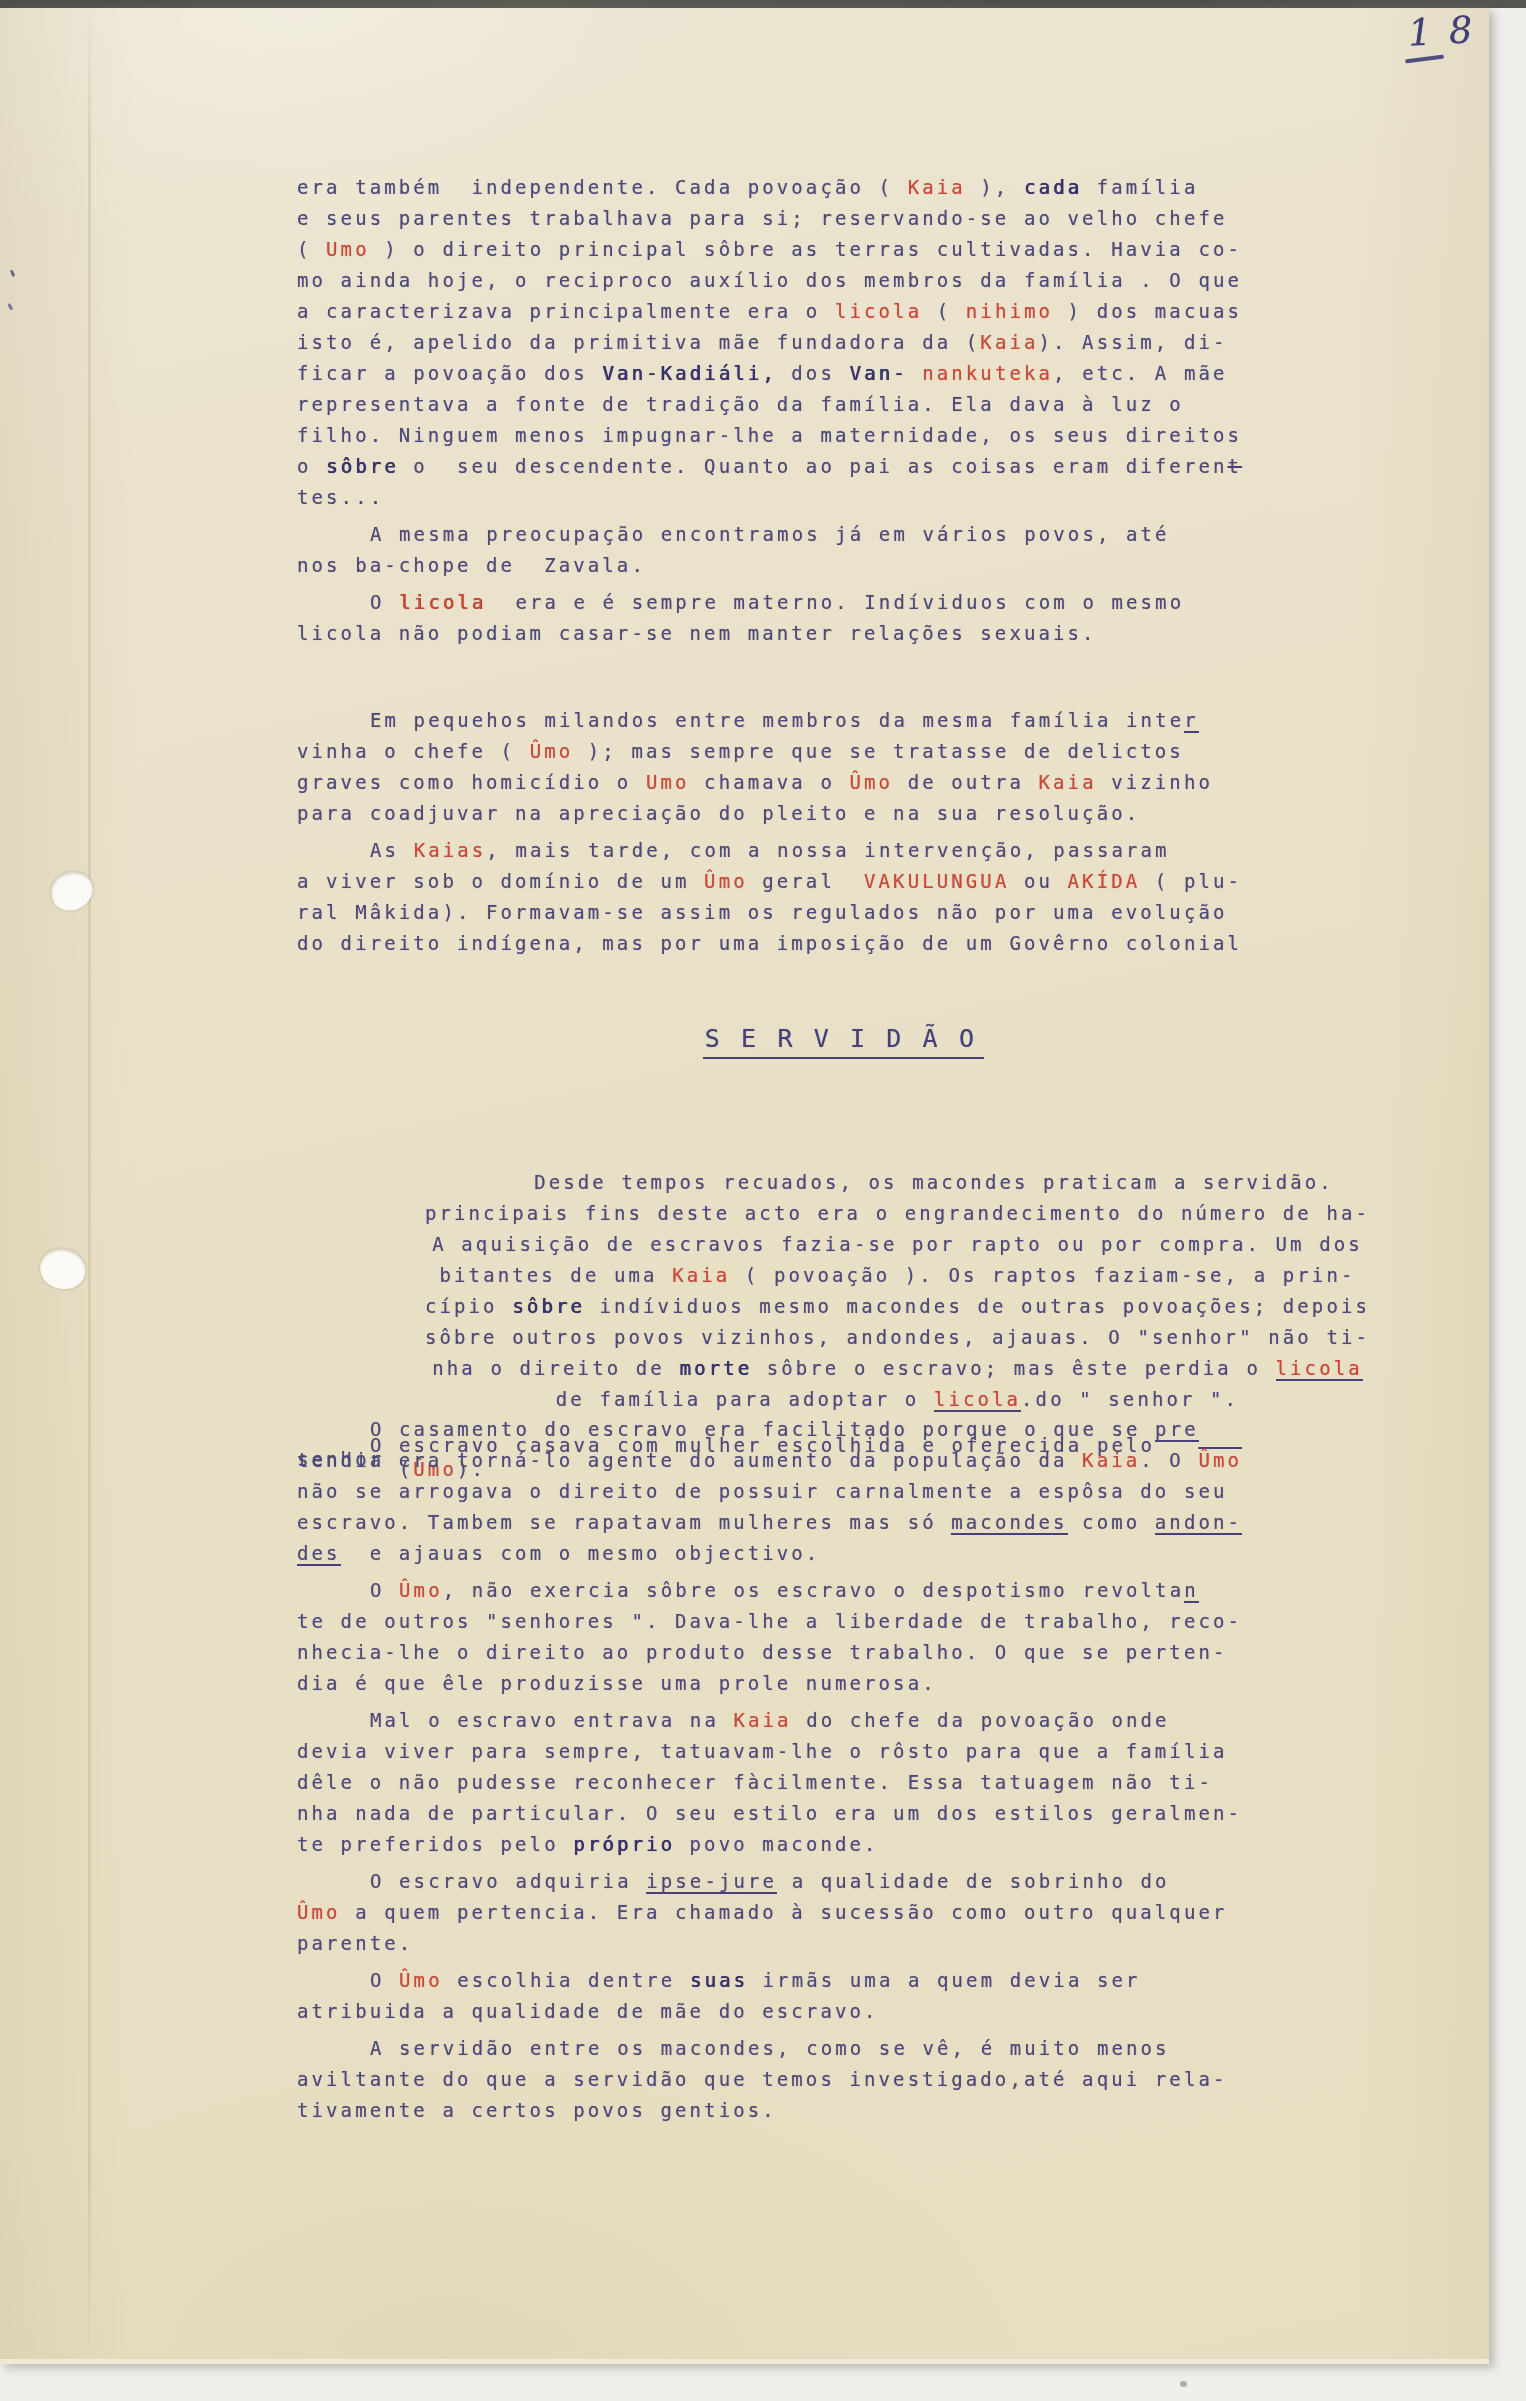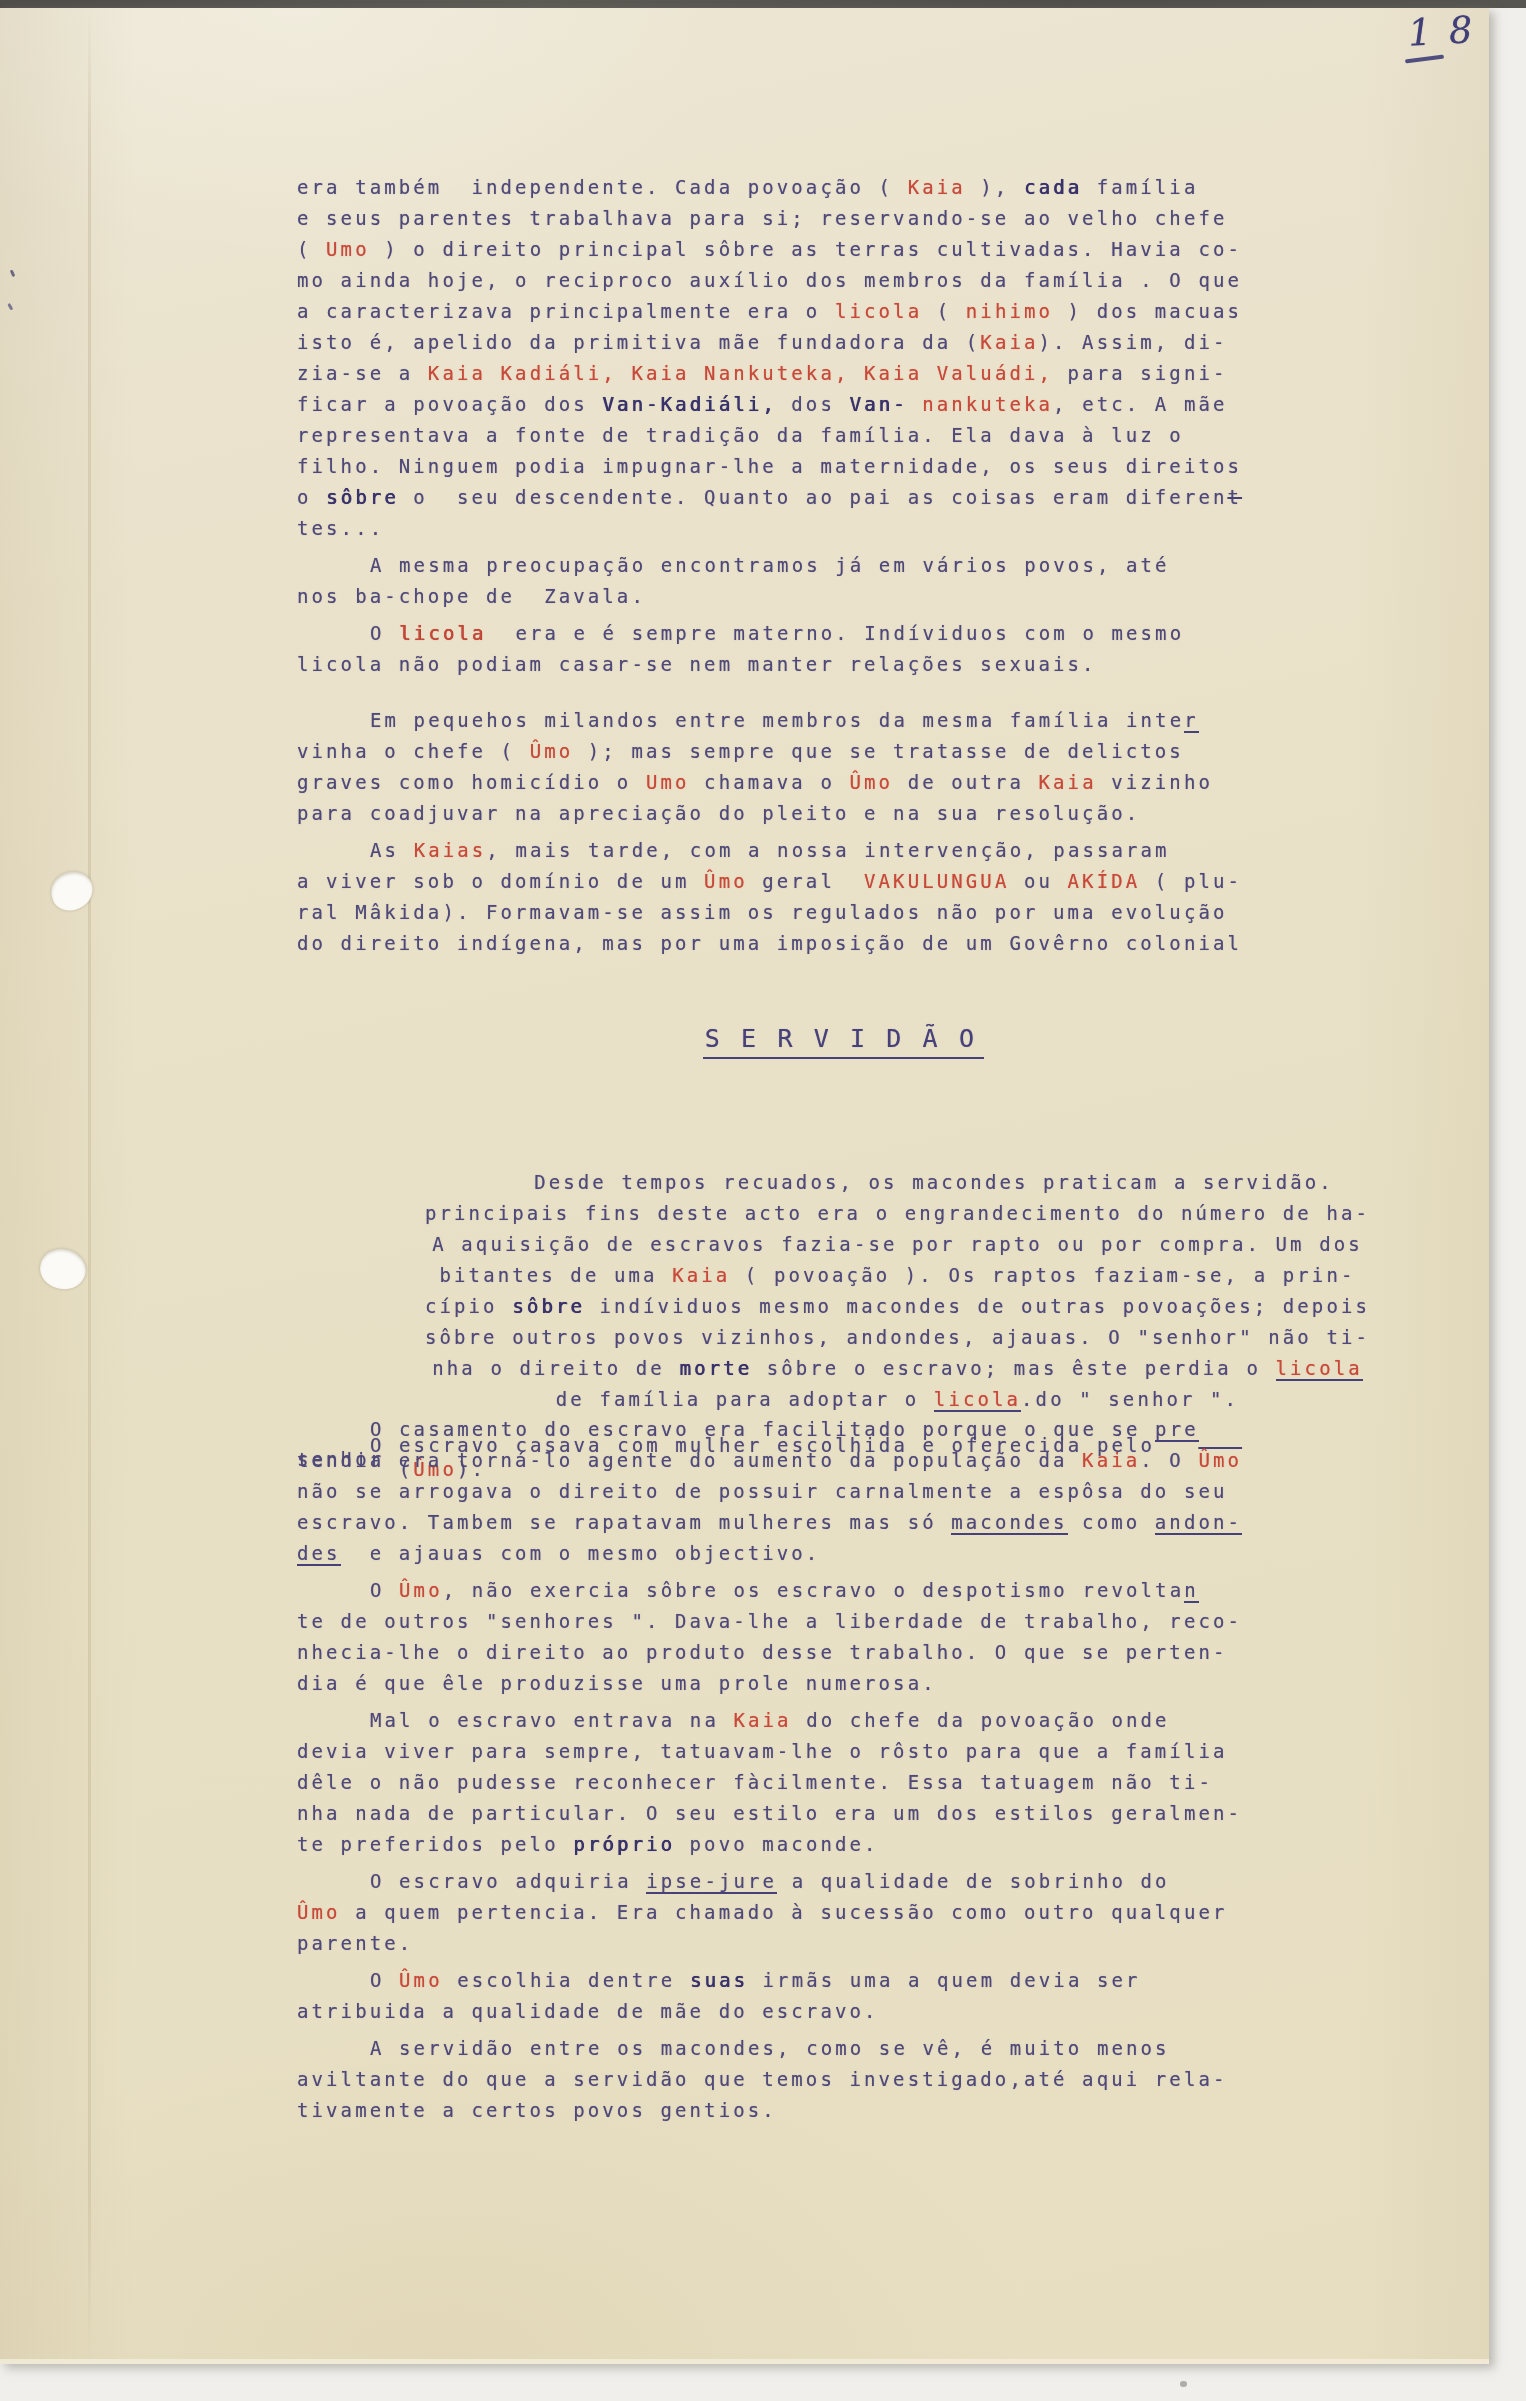--- a/index.html
+++ b/index.html
@@ -94,24 +94,23 @@
     <div id="heading">S E R V I D Ã O</div>
 
     <div id="doc-text">
         <div class="block" style="top: 164px;">
           <div class="line"><span>era também  independente. Cada povoação ( </span><span class="seg-red">Kaia</span><span> ), </span><span class="seg-bold">cada</span><span> família</span></div>
           <div class="line"><span>e seus parentes trabalhava para si; reservando-se ao velho chefe</span></div>
           <div class="line"><span>( </span><span class="seg-red">Umo</span><span> ) o direito principal sôbre as terras cultivadas. Havia co-</span></div>
           <div class="line"><span>mo ainda hoje, o reciproco auxílio dos membros da família . O que</span></div>
           <div class="line"><span>a caracterizava principalmente era o </span><span class="seg-red">licola</span><span> ( </span><span class="seg-red">nihimo</span><span> ) dos macuas</span></div>
           <div class="line"><span>isto é, apelido da primitiva mãe fundadora da (</span><span class="seg-red">Kaia</span><span>). Assim, di-</span></div>
-          <div class="line"><span>zia-se a </span><span class="seg-red">Kaia Kadiáli, Kaia Nankuteka, Kaia Valuádi,</span><span> para signi-</span></div>
           <div class="line"><span>ficar a povoação dos </span><span class="seg-bold">Van-Kadiáli,</span><span> dos </span><span class="seg-bold">Van- </span><span class="seg-red">nankuteka</span><span>, etc. A mãe</span></div>
           <div class="line"><span>representava a fonte de tradição da família. Ela dava à luz o</span></div>
-          <div class="line"><span>filho. Ninguem podia impugnar-lhe a maternidade, os seus direitos</span></div>
+          <div class="line"><span>filho. Ninguem menos impugnar-lhe a maternidade, os seus direitos</span></div>
           <div class="line"><span>o </span><span class="seg-bold">sôbre</span><span> o  seu descendente. Quanto ao pai as coisas eram diferen</span><span class="seg-strike">t</span></div>
           <div class="line"><span>tes...</span></div>
           <div class="line ind"><span>A mesma preocupação encontramos já em vários povos, até</span></div>
           <div class="line"><span>nos ba-chope de  Zavala.</span></div>
           <div class="line ind"><span>O </span><span class="seg-red seg-boldred">licola</span><span>  era e é sempre materno. Indíviduos com o mesmo</span></div>
           <div class="line"><span>licola não podiam casar-se nem manter relações sexuais.</span></div>
         </div>
         <div class="block" style="top: 691px;">
           <div class="line ind"><span>Em pequehos milandos entre membros da mesma família inte</span><span class="seg-ul">r</span></div>
           <div class="line"><span>vinha o chefe ( </span><span class="seg-red">Ûmo</span><span> ); mas sempre que se tratasse de delictos</span></div>

